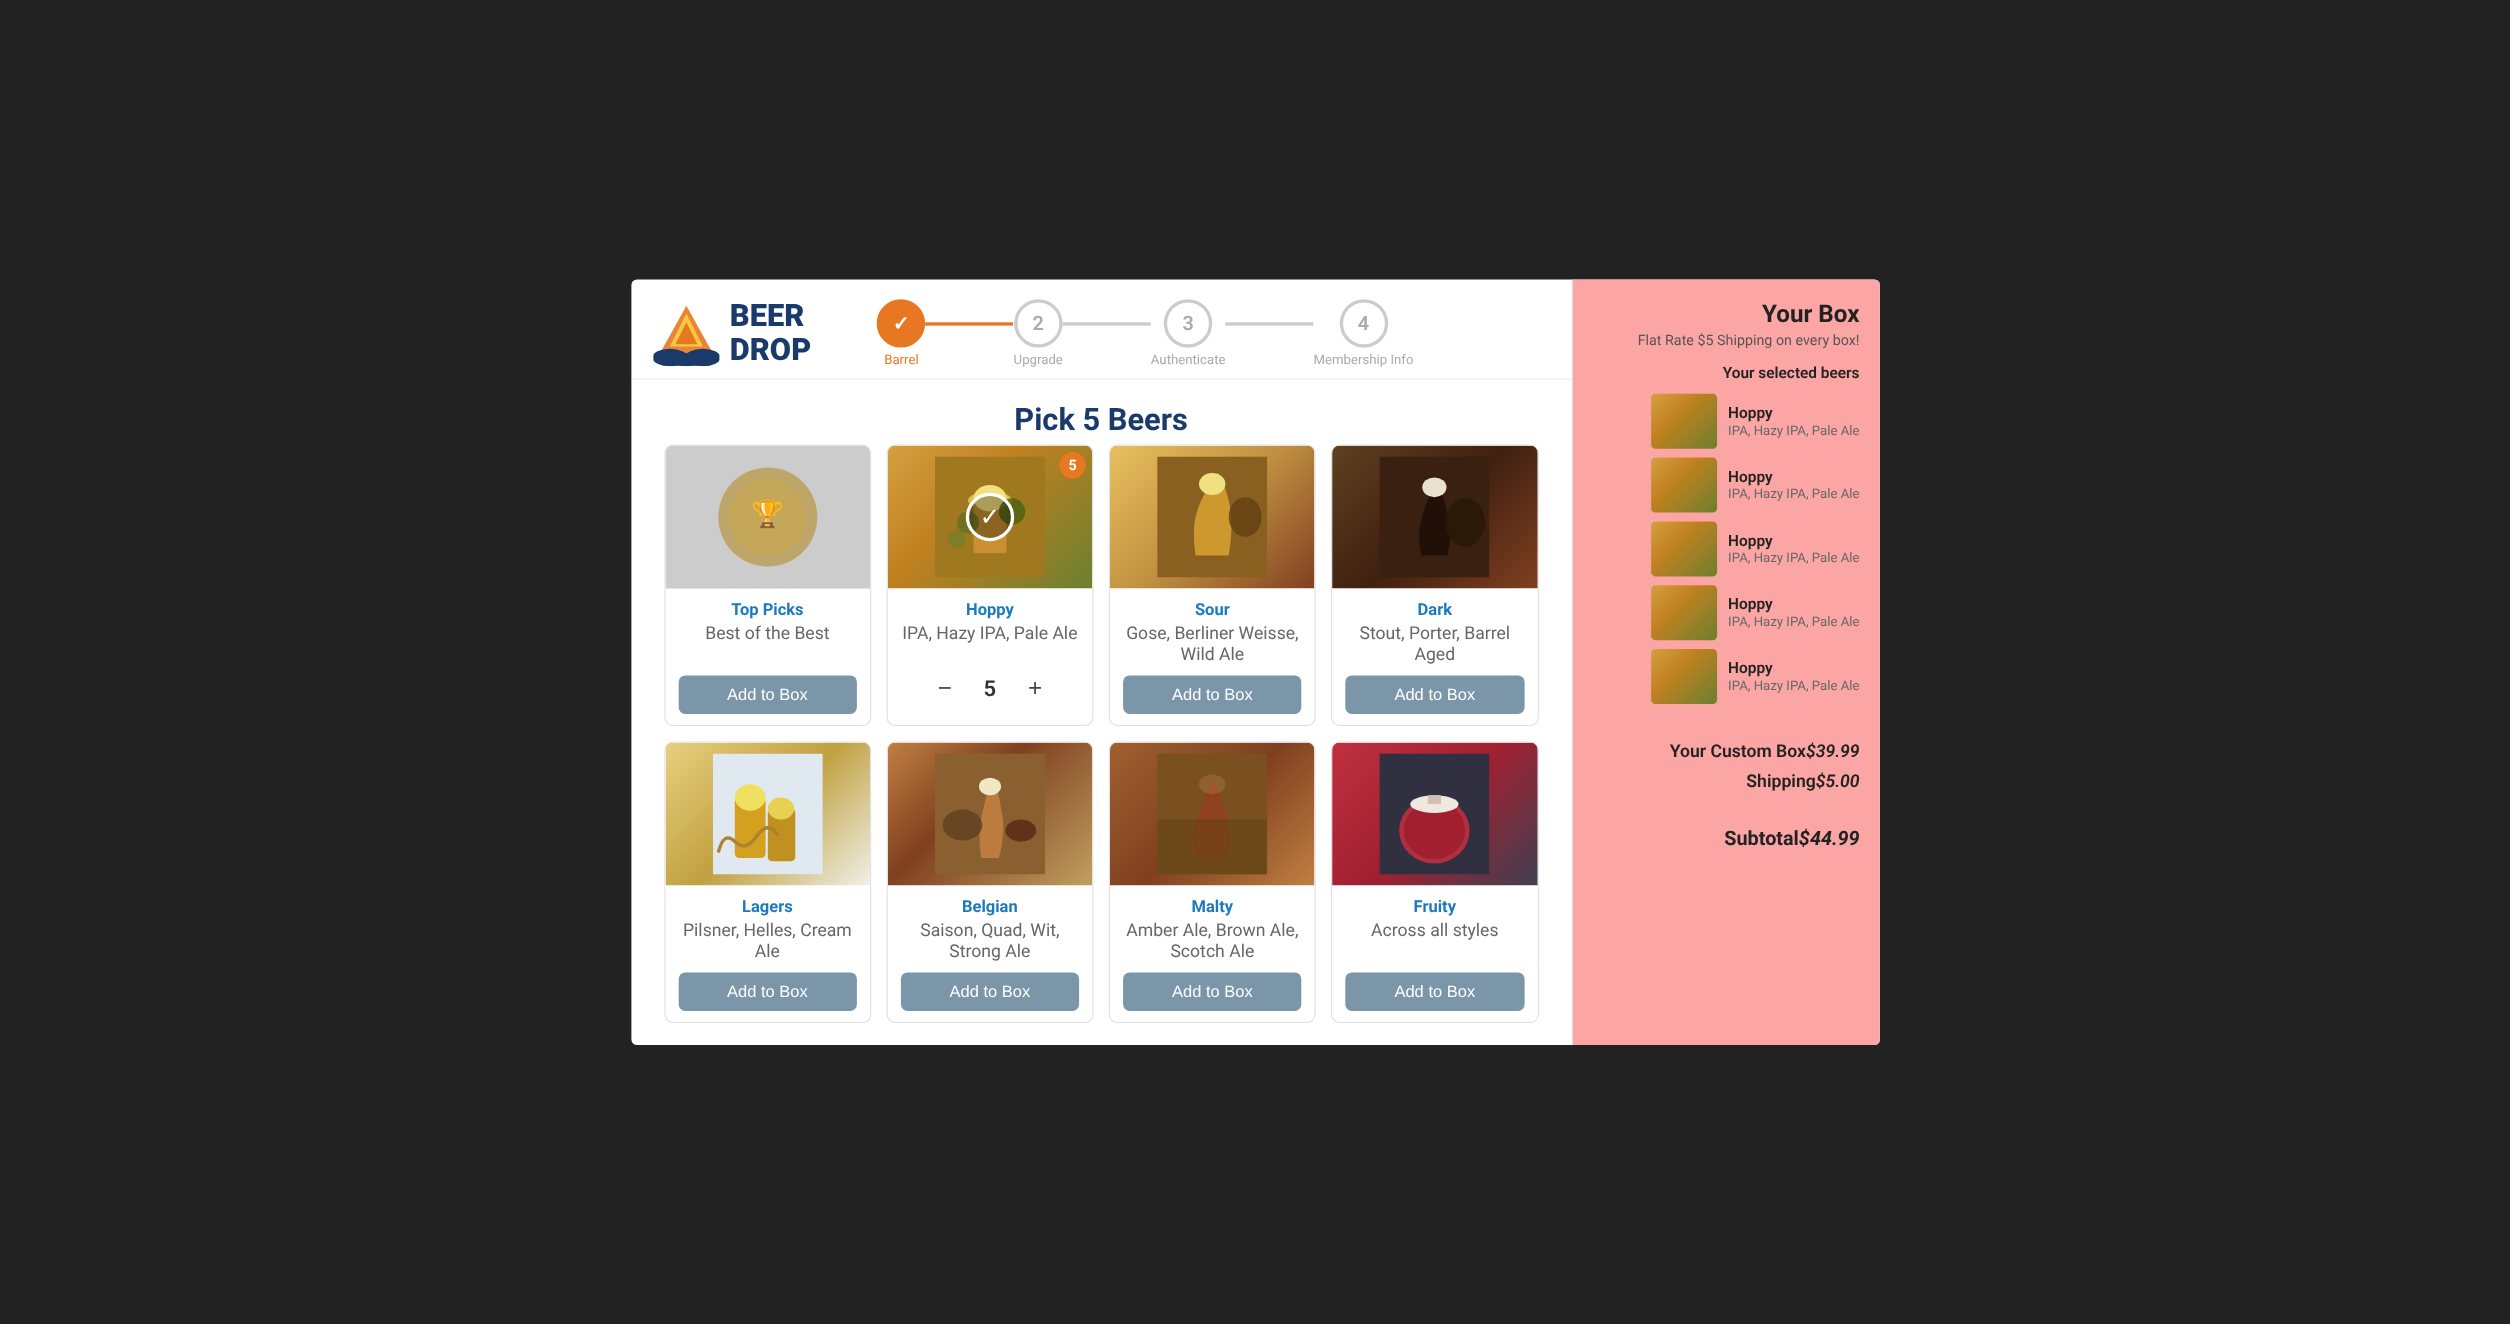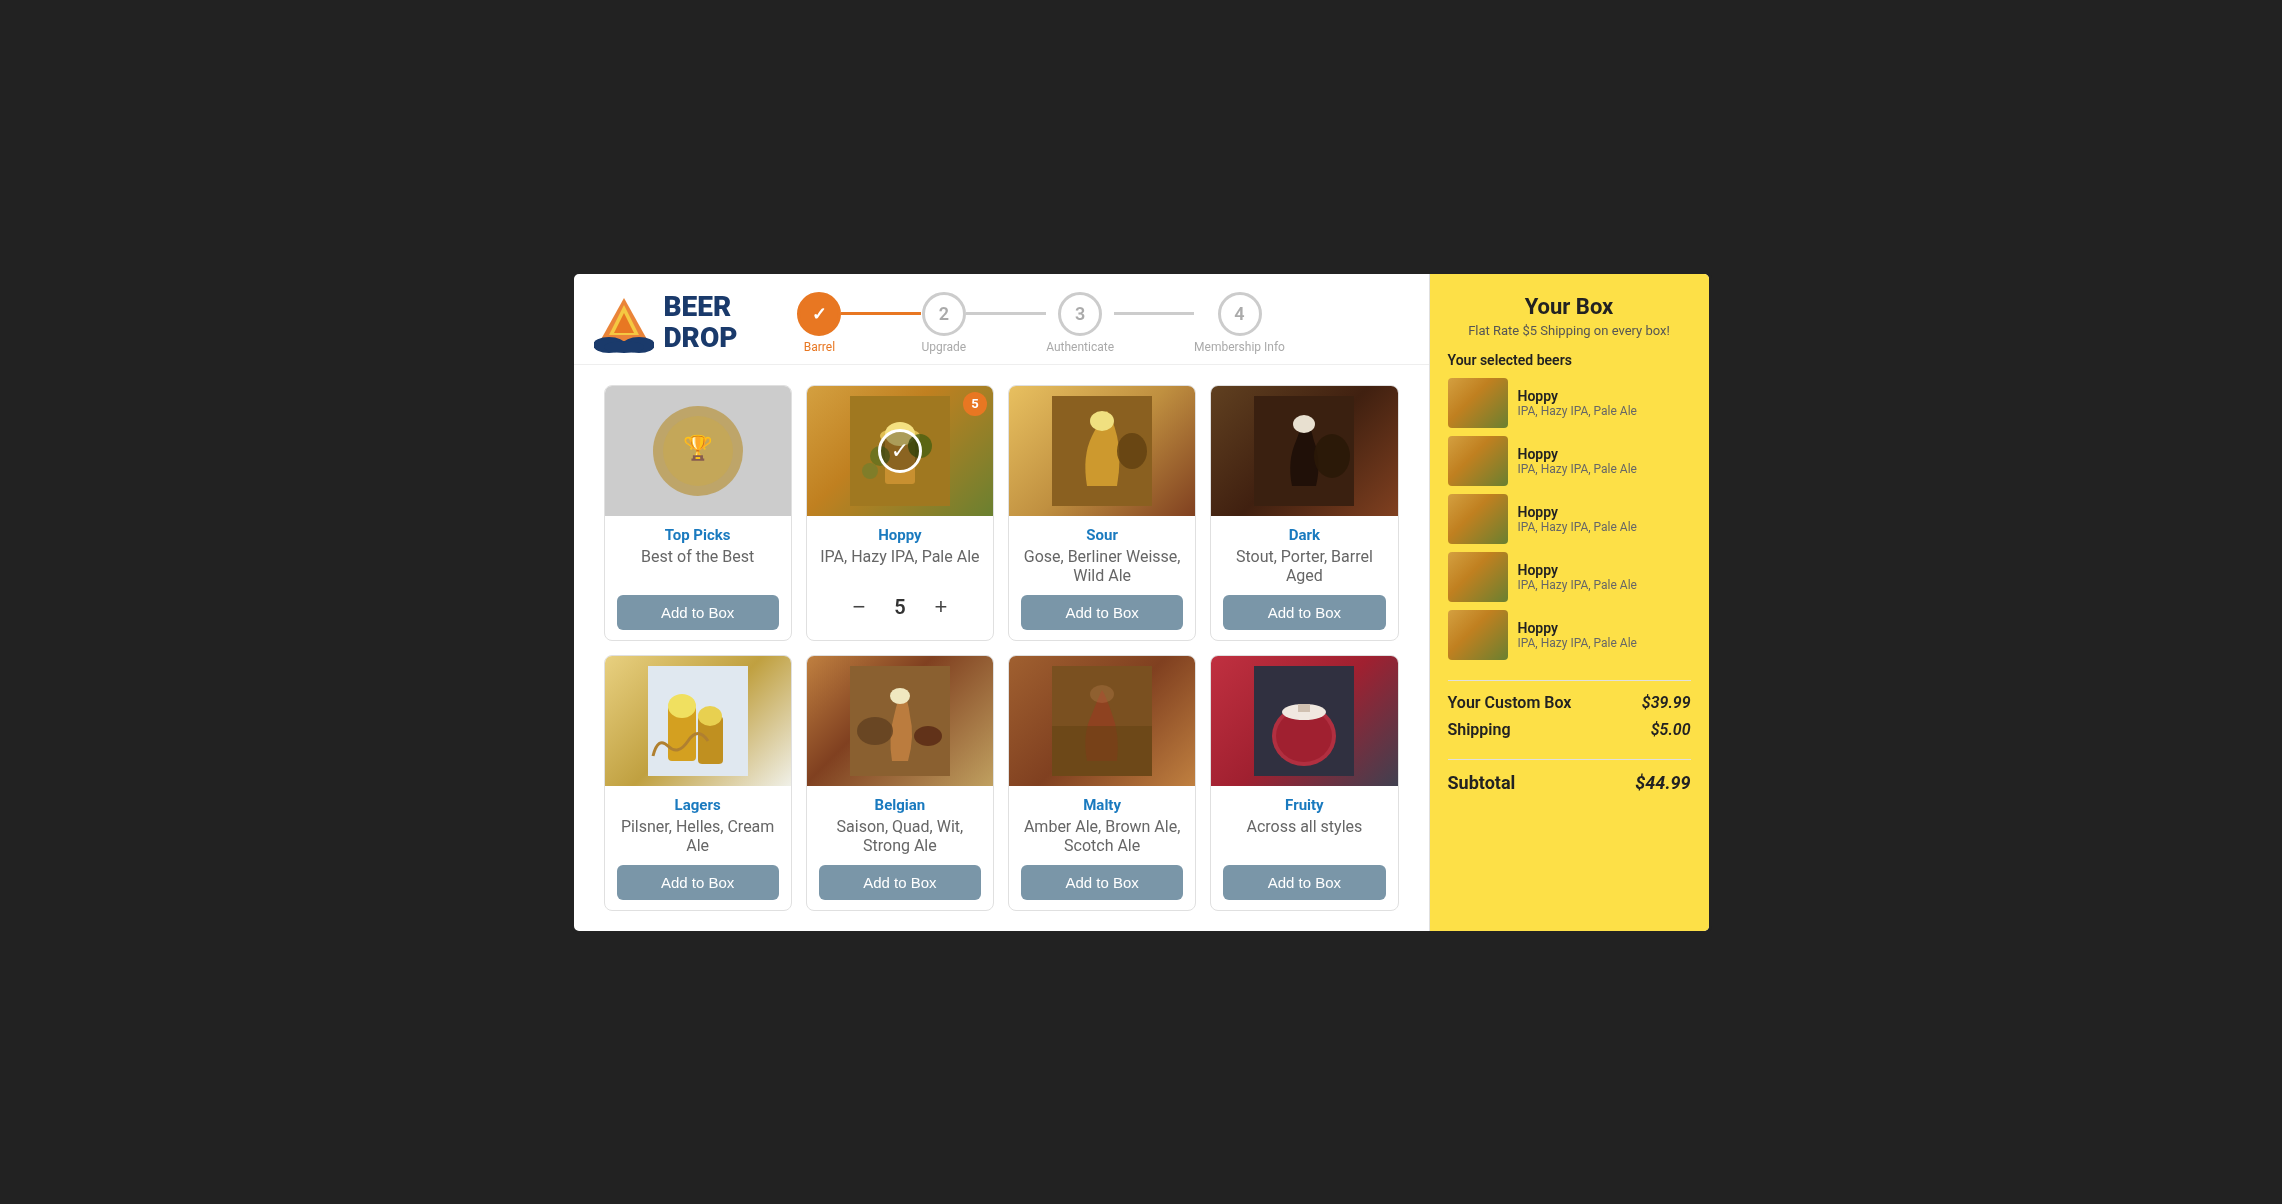--- a/index.html
+++ b/index.html
@@ -225,21 +225,22 @@
       min-width: 20px;
       text-align: center;
     }
     
     .sidebar {
       width: 280px;
       border-left: 1px solid #e0e0e0;
       padding: 20px 18px;
       display: flex;
       flex-direction: column;
-      background: #fde047;
+      background: #fca5a5;
+      align-items: flex-end;
     }
     .sidebar-title {
       font-size: 22px;
       font-weight: 700;
       text-align: center;
       color: #222;
       margin-bottom: 4px;
     }
     .sidebar-shipping {
       font-size: 13px;
@@ -364,20 +365,21 @@
         <div class="step-connector"></div>
 
         <div class="step">
           <div class="step-circle">4</div>
           <span class="step-label">Membership Info</span>
         </div>
       </div>
     </div>
 
     <div class="content">
+      <h1 class="pick-title">Pick 5 Beers</h1>
 
       <div class="beer-grid">
 
         <div class="beer-card">
           <div class="beer-img-wrap">
             <div class="beer-img-canvas img-topicks">
               <svg width="100" height="110" viewBox="0 0 100 110">
                 <circle cx="50" cy="55" r="45" fill="#b8943e" opacity="0.7"></circle>
                 <circle cx="50" cy="55" r="35" fill="#c8a84e" opacity="0.6"></circle>
                 <text x="50" y="60" text-anchor="middle" font-size="24" fill="#8a6820">🏆</text>

